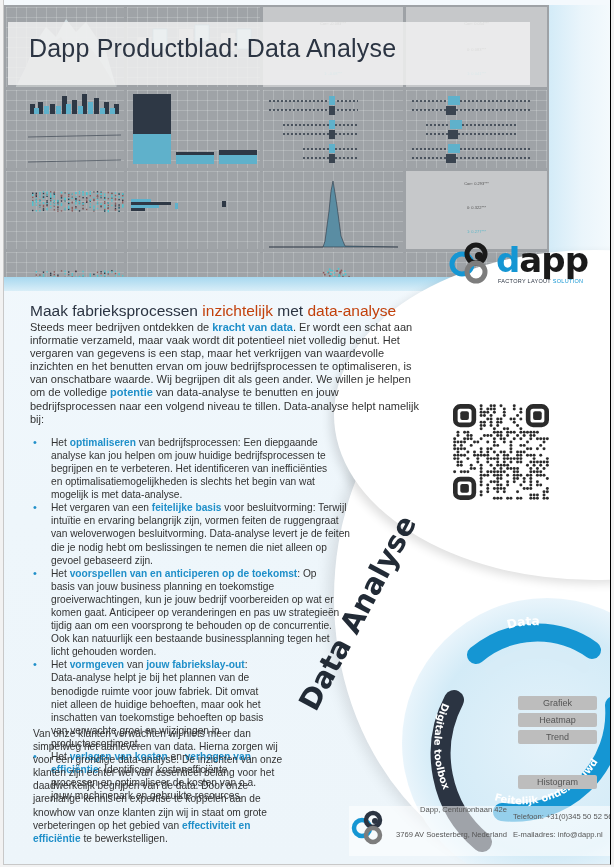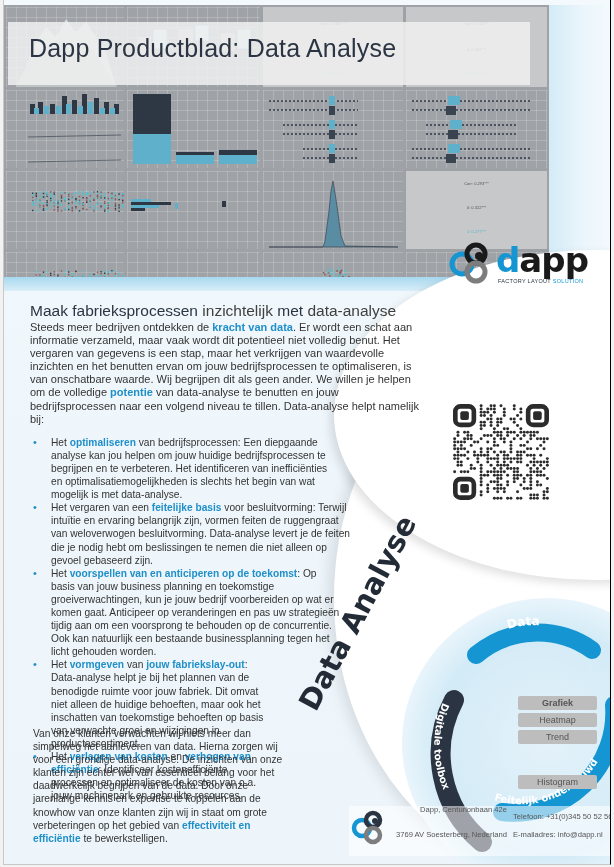--- a/index.html
+++ b/index.html
@@ -67,21 +67,21 @@
   
   .swoosh {
     position: absolute; left: 330px; top: 318px; width: 470px; height: 560px;
     background: #ffffff; border-radius: 50%;
     box-shadow: -6px 0 14px rgba(0,0,0,0.10);
   }
 
   
   .content { position: absolute; left: 26px; top: 302px; width: 390px; }
   .h1 { font-size: 15.5px; color: #2b3442; margin-bottom: 1px; white-space: nowrap; }
-  .hl { color: #404040; }
+  .hl { color: #c2410c; }
   .hlb { color: #1f8fc9; font-weight: bold; }
   .p { font-size: 11px; line-height: 13.1px; color: #333; }
   .intro { width: 395px; }
   ul.bul { list-style: none; margin-top: 10px; }
   ul.bul li { position: relative; padding-left: 21px; font-size: 10.2px; line-height: 13.1px; color: #333; }
   ul.bul li::before { content: "•"; position: absolute; left: 3px; top: 0; color: #1f8fc9; font-size: 11px; }
   .b1 { width: 300px; } .b2 { width: 320px; } .b3 { width: 310px; }
   .b4 { width: 245px; } .b5 { width: 240px; }
   .outro { position: absolute; left: 29px; top: 727px; width: 260px; font-size: 10.2px; line-height: 13.1px; color: #333; }
   .cutoff { position: absolute; left: 29px; top: 859px; font-size: 10px; color: #444; white-space: nowrap; }
@@ -1517,21 +1517,21 @@
     </defs>
     <path d="M472,655 A95,95 0 0 1 588,650" fill="none" stroke="#1596d3" stroke-width="18" stroke-linecap="round"></path>
     <path d="M486,670 A78,78 0 0 1 580,668" fill="none" stroke="#d7ecf7" stroke-width="10" stroke-linecap="round"></path>
     <path d="M450,700 A115,115 0 0 0 478,842" fill="none" stroke="#2b3442" stroke-width="20" stroke-linecap="round"></path>
     <path d="M498,812 A100,100 0 0 0 610,705" fill="none" stroke="#1596d3" stroke-width="18" stroke-linecap="round"></path>
     <text class="arc-label" font-size="12"><textPath href="#arcTop" startOffset="30%">Data</textPath></text>
     <text class="arc-label" font-size="10"><textPath href="#arcLeft" startOffset="2%">Digitale toolbox</textPath></text>
     <text class="arc-label" font-size="10"><textPath href="#arcBot" startOffset="0%">Feitelijk onderbouwd</textPath></text>
   </svg>
 
-  <div class="chip" style="top:696px;font-weight:bold;">Grafiek</div>
+  <div class="chip" style="top:696px;">Grafiek</div>
   <div class="chip" style="top:713px;">Heatmap</div>
   <div class="chip" style="top:730px;">Trend</div>
   <div class="chip" style="top:747px;margin-top:28px;">Histogram</div>
 
   <div class="contact-band"></div>
   <svg width="40" height="40" style="position:absolute;left:346px;top:808px;">
     <circle cx="12" cy="20" r="8" fill="none" stroke="#1596d3" stroke-width="4.5"></circle>
     <circle cx="23" cy="12" r="7" fill="none" stroke="#2b3442" stroke-width="4.5"></circle>
     <circle cx="23" cy="27" r="7" fill="none" stroke="#7d7d7d" stroke-width="4.5"></circle>
     <circle cx="25" cy="13" r="3" fill="#2b3442"></circle>

